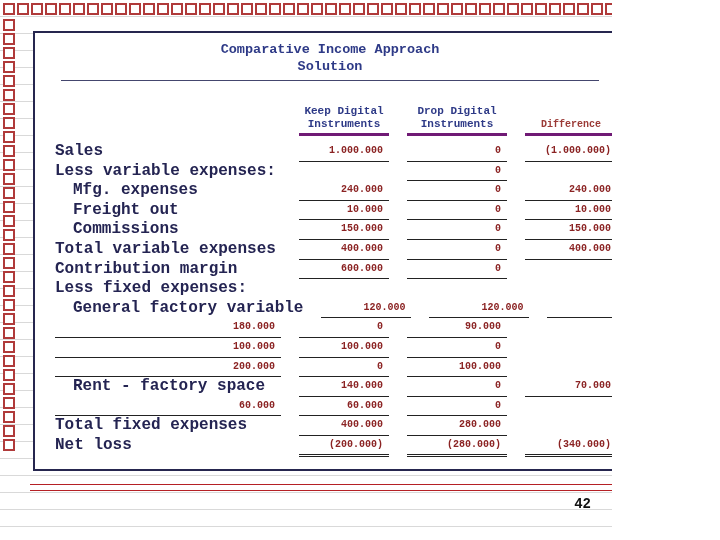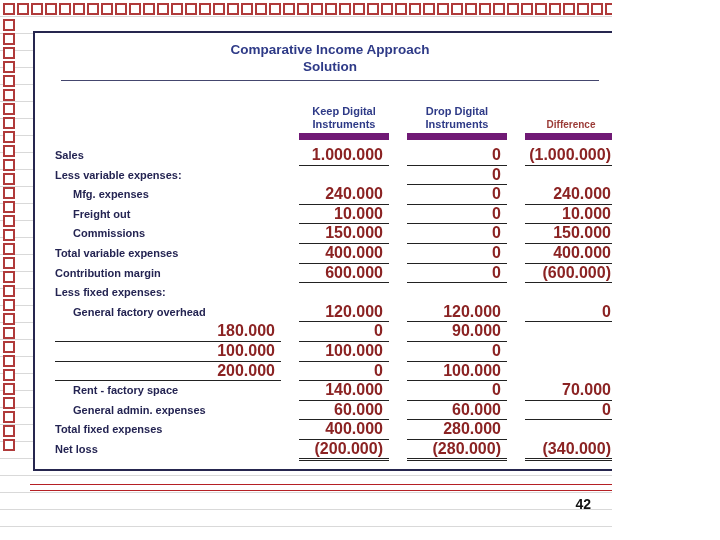--- a/index.html
+++ b/index.html
@@ -1,46 +1,46 @@
 <!DOCTYPE html>
 <html style="--title: #2e3a87; --label: #242452; --number: #8b2323; --diffhdr: #9b3a36; --sq: #b03a3a;"><head>
 <meta charset="utf-8">
 <style>
   html,body { margin:0; padding:0; background:#fff; }
   .slide {
     position:relative; width:612px; height:540px; overflow:hidden;
-    font-family:Liberation Sans, sans-serif; font-weight:bold;
+    font-family:Liberation Mono, monospace; font-weight:bold;
     background-color:#ffffff;
     background-image:repeating-linear-gradient(to bottom, transparent 0px, transparent 16px, #d9d9d9 16px, #d9d9d9 17px);
   }
   
   .top-squares { position:absolute; top:3px; left:3px; height:12px; display:flex; gap:2px; }
   .left-squares { position:absolute; top:19px; left:3px; width:12px; display:flex; flex-direction:column; gap:2px; }
   .square { width:8px; height:8px; border:2px solid var(--sq,#b03a3a); background:#fff; flex:0 0 auto; }
   
   .red-line-right { position:absolute; top:120px; left:629px; right:0; height:3px;
     border-top:2px solid #b52025; border-bottom:1px solid #e08a8a; }
   .bline { position:absolute; left:30px; right:0; border-top:1px solid #b52025; }
   .bline.a { top:484px; } .bline.b { top:490px; }
   
   .box { position:absolute; left:33px; top:31px; width:594px; height:440px;
     background:#fff; border:2px solid #26264f; box-sizing:border-box; }
   .title { text-align:center; margin-top:8px; font-size:13.5px; line-height:17px; color:var(--title,#2e3a87); }
   .title-rule { margin:5px 26px 0 26px; border-top:1px solid #44466e; height:0; }
   .grid-row { display:grid; grid-template-columns:1fr 90px 100px 92px; column-gap:18px; padding:0 8px 0 20px; }
   .thead { margin-top:24px; align-items:end; }
   .hcell { font-size:11px; line-height:13px; text-align:center; color:var(--title,#2e3a87);
-    border-bottom:7px solid #701a75; padding-bottom:2px; }
+    border-bottom:3px solid #701a75; padding-bottom:2px; }
   .hcell.spacer { border-bottom:none; }
   .hcell.diff { color:var(--diffhdr,#9b3a36); font-size:10px; }
   .tbody { margin-top:6px; }
   .trow { height:19.6px; }
-  .rlabel { color:var(--label,#242452); font-size:11px; line-height:19.6px; white-space:nowrap; }
+  .rlabel { color:var(--label,#242452); font-size:16px; line-height:19.6px; white-space:nowrap; }
   .rlabel.indent { padding-left:18px; }
-  .num { color:var(--number,#8b2323); font-size:16px; line-height:18px; text-align:right; padding-right:6px; }
+  .num { color:var(--number,#8b2323); font-size:10px; line-height:18px; text-align:right; padding-right:6px; }
   .num.u { border-bottom:1px solid #222; }
   .num.dbl { border-bottom:3px double #222; }
   .page-number { position:absolute; right:21px; top:496px; font-size:14px; color:#111; }
 </style>
 </head>
 <body>
 
 <div class="slide">
 
   <div class="top-squares">
@@ -185,30 +185,29 @@
         <div class="grid-row trow">
           <div class="rlabel">Total variable expenses</div>
           <div class="num u">400.000</div>
           <div class="num u">0</div>
           <div class="num u">400.000</div>
         </div>
         <div class="grid-row trow">
           <div class="rlabel">Contribution margin</div>
           <div class="num u">600.000</div>
           <div class="num u">0</div>
-          <div class="num u">(600.000)</div>
         </div>
         <div class="grid-row trow">
           <div class="rlabel">Less fixed expenses:</div>
           <div class="num"></div>
           <div class="num"></div>
           <div class="num"></div>
         </div>
         <div class="grid-row trow">
-          <div class="rlabel indent">General factory overhead</div>
+          <div class="rlabel indent">General factory variable</div>
           <div class="num u">120.000</div>
           <div class="num u">120.000</div>
           <div class="num u">0</div>
         </div>
         <div class="grid-row trow">
           <div class="num u">180.000</div>
           <div class="num u">0</div>
           <div class="num u">90.000</div>
         </div>
         <div class="grid-row trow">
@@ -221,21 +220,20 @@
           <div class="num u">0</div>
           <div class="num u">100.000</div>
         </div>
         <div class="grid-row trow">
           <div class="rlabel indent">Rent - factory space</div>
           <div class="num u">140.000</div>
           <div class="num u">0</div>
           <div class="num u">70.000</div>
         </div>
         <div class="grid-row trow">
-          <div class="rlabel indent">General admin. expenses</div>
           <div class="num u">60.000</div>
           <div class="num u">60.000</div>
           <div class="num u">0</div>
         </div>
         <div class="grid-row trow">
           <div class="rlabel">Total fixed expenses</div>
           <div class="num u">400.000</div>
           <div class="num u">280.000</div>
         </div>
         <div class="grid-row trow">

